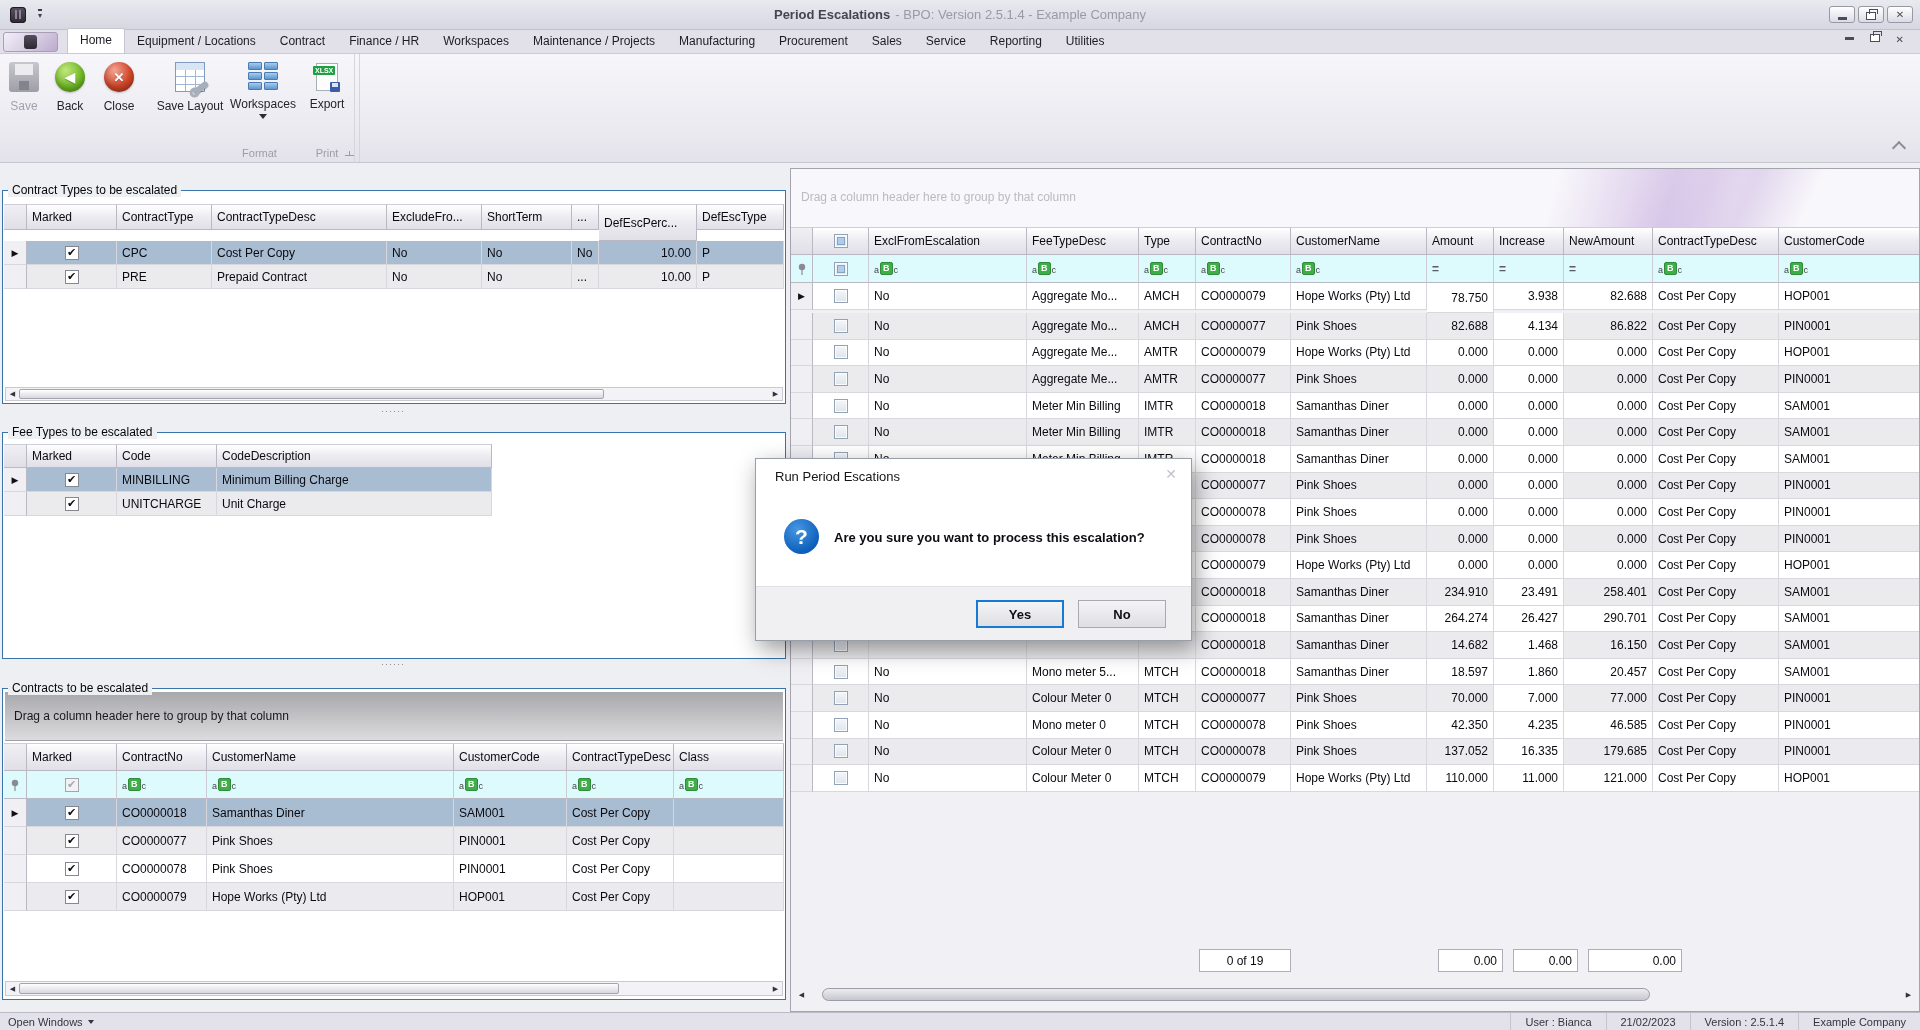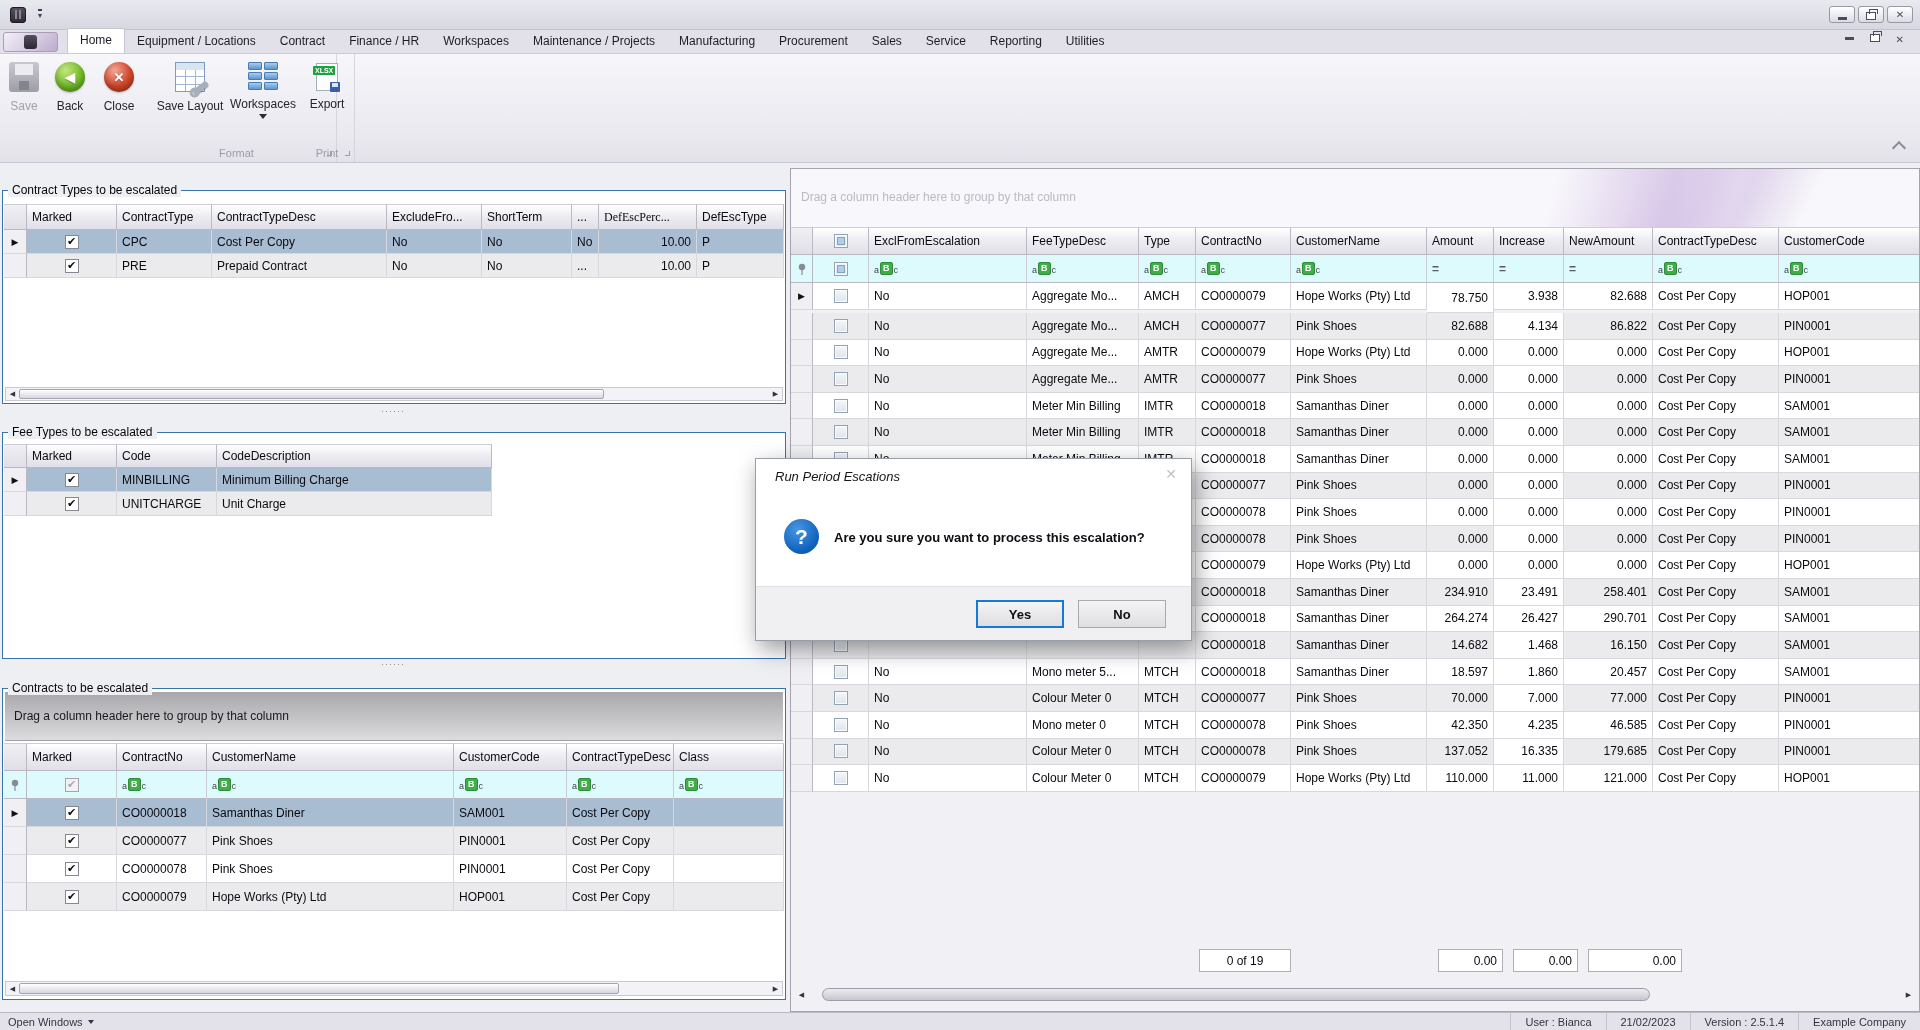--- a/index.html
+++ b/index.html
@@ -139,21 +139,21 @@
   .sthumb{position:absolute;top:1px;bottom:1px;background:linear-gradient(#ffffff,#d8d7e0);
     border:1px solid #a5a4b1;border-radius:2px;box-sizing:border-box;}
   #sb1{left:2px;right:2px;bottom:2px;height:14px;} #sb1 .sthumb{left:0;width:78%;}
   #sb3{left:2px;right:2px;bottom:3px;height:15px;} #sb3 .sthumb{left:0;width:80%;}
   #sbr{left:4px;right:4px;bottom:8px;height:17px;border:none;background:transparent;}
   #sbr .sthumb{left:14px;width:828px;top:2px;bottom:2px;border-radius:8px;
     background:linear-gradient(#ececf0,#c6c6cf);border:1px solid #9c9ba8;}
   
   #dialog{position:absolute;left:755px;top:458px;width:437px;height:183px;background:#fff;
     border:1px solid #989fa8;box-shadow:4px 8px 22px rgba(0,0,0,.4);z-index:60;box-sizing:border-box;}
-  .dlg-title{position:absolute;left:19px;top:10px;font-size:13px;color:#15151a;font-style:italic;}
+  .dlg-title{position:absolute;left:19px;top:10px;font-size:13px;color:#15151a;}
   .dlg-close{position:absolute;right:14px;top:7px;font-size:14px;color:#c2c2ca;}
   .dlg-qicon{position:absolute;left:28px;top:60px;width:35px;height:35px;border-radius:50%;
     background:radial-gradient(circle at 38% 30%,#4897e4,#0d5fba 70%);color:#fff;font-size:21px;font-weight:bold;
     display:flex;align-items:center;justify-content:center;}
   .dlg-msg{position:absolute;left:78px;top:71px;font-size:13px;font-weight:bold;color:#0c0c12;white-space:nowrap;}
   .dlg-footer{position:absolute;left:0;right:0;bottom:0;height:53px;background:#f0f0f2;border-top:1px solid #e0e0e4;}
   .dlg-btn{position:absolute;top:13px;width:88px;height:28px;font-family:inherit;font-size:13px;font-weight:bold;
     color:#101014;background:linear-gradient(#f4f4f6,#dfdfe3);border:1px solid #a9a9b2;box-sizing:border-box;}
   #btn-yes{left:220px;border:2px solid #1779d6;}
   #btn-no{left:322px;}
@@ -164,20 +164,24 @@
   #open-windows::after{content:'';width:0;height:0;border:3px solid transparent;border-top:4px solid #34343e;margin-top:4px;}
   .sb-right{margin-left:auto;display:flex;height:100%;}
   .sb-seg{display:flex;align-items:center;padding:0 14px;border-left:1px solid #c6c5cf;}
 </style>
 </head>
 <body>
 
 <div id="titlebar">
   <span id="app-icon"></span>
   <span id="qa-arrow">▾</span>
+  <div class="tb-title">
+    <b>Period Escalations</b>
+    <span>- BPO: Version 2.5.1.4 - Example Company</span>
+  </div>
   <div class="winbtns">
     <span class="tbtn">
         <i class="g-min"></i>
       </span>
     <span class="tbtn">
         <i class="g-res"></i>
       </span>
     <span class="tbtn">
         <i class="g-x">✕</i>
       </span>
@@ -207,21 +211,21 @@
         <i class="g-min" style="margin-top:0;"></i>
       </span>
     <span>
         <i class="g-res" style="margin-top:0;"></i>
       </span>
     <span><i class="g-x">✕</i></span>
   </div>
 </div>
 
 <div id="ribbon">
-  <div class="rgroup" style="left:137px;width:154px;padding-left:45px;">
+  <div class="rgroup" style="left:160px;width:154px;padding-left:45px;">
     <span class="rgname">Format</span>
     <span class="rgarrow"></span>
   </div>
   <div class="rgroup" style="left:300px;width:54px;">
     <span class="rgname">Print</span>
     <span class="rgarrow"></span>
   </div>
 
   <div class="rbtn disabled" style="left:2px;width:44px;">
     <span class="ric ric-save"></span>
@@ -267,21 +271,21 @@
 <div class="groupbox" id="group1">
   <div id="ct-grid">
       <div class="grow">
         <div class="hind" style="width: 23px; height: 26px;"></div>
         <div class="hcell" style="width: 90px; height: 26px;">Marked</div>
         <div class="hcell" style="width: 95px; height: 26px;">ContractType</div>
         <div class="hcell" style="width: 175px; height: 26px;">ContractTypeDesc</div>
         <div class="hcell" style="width: 95px; height: 26px;">ExcludeFro...</div>
         <div class="hcell" style="width: 90px; height: 26px;">ShortTerm</div>
         <div class="hcell" style="width: 27px; height: 26px;">...</div>
-        <div class="hcell" style="width: 98px; height: 26px; font-family: Liberation Serif, serif;">DefEscPerc...</div>
+        <div class="hcell" style="width: 98px; height: 37px;">DefEscPerc...</div>
         <div class="hcell" style="width: 87px; height: 26px;">DefEscType</div>
       </div>
       <div class="grow sel">
         <div class="dind" style="width: 23px; height: 24px;">▶</div>
         <div class="dcell c" style="width: 90px; height: 24px;">
           <span class="cb checked">✔</span>
         </div>
         <div class="dcell" style="width: 95px; height: 24px;">CPC</div>
         <div class="dcell" style="width: 175px; height: 24px;">Cost Per Copy</div>
         <div class="dcell" style="width: 95px; height: 24px;">No</div>

